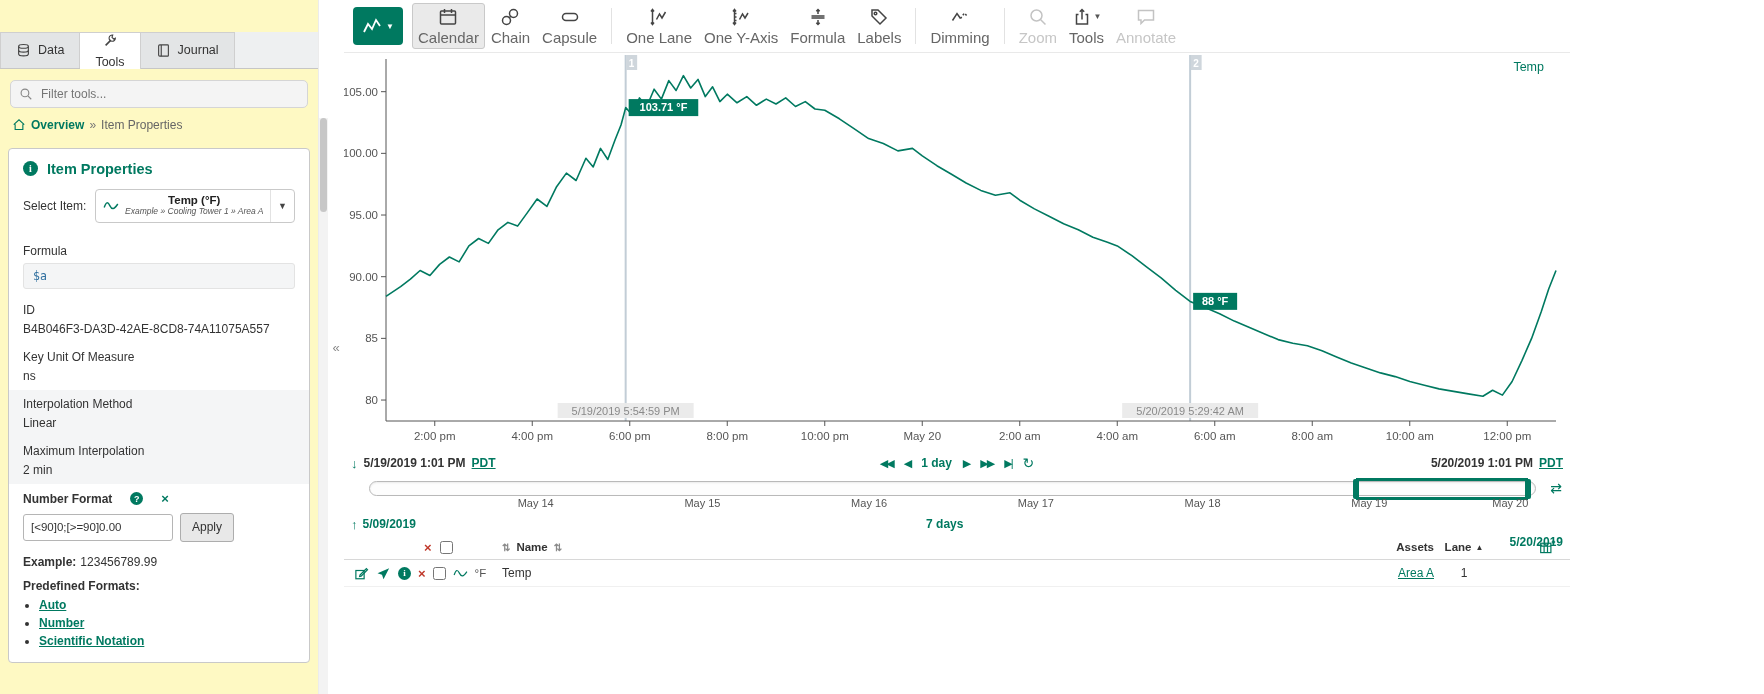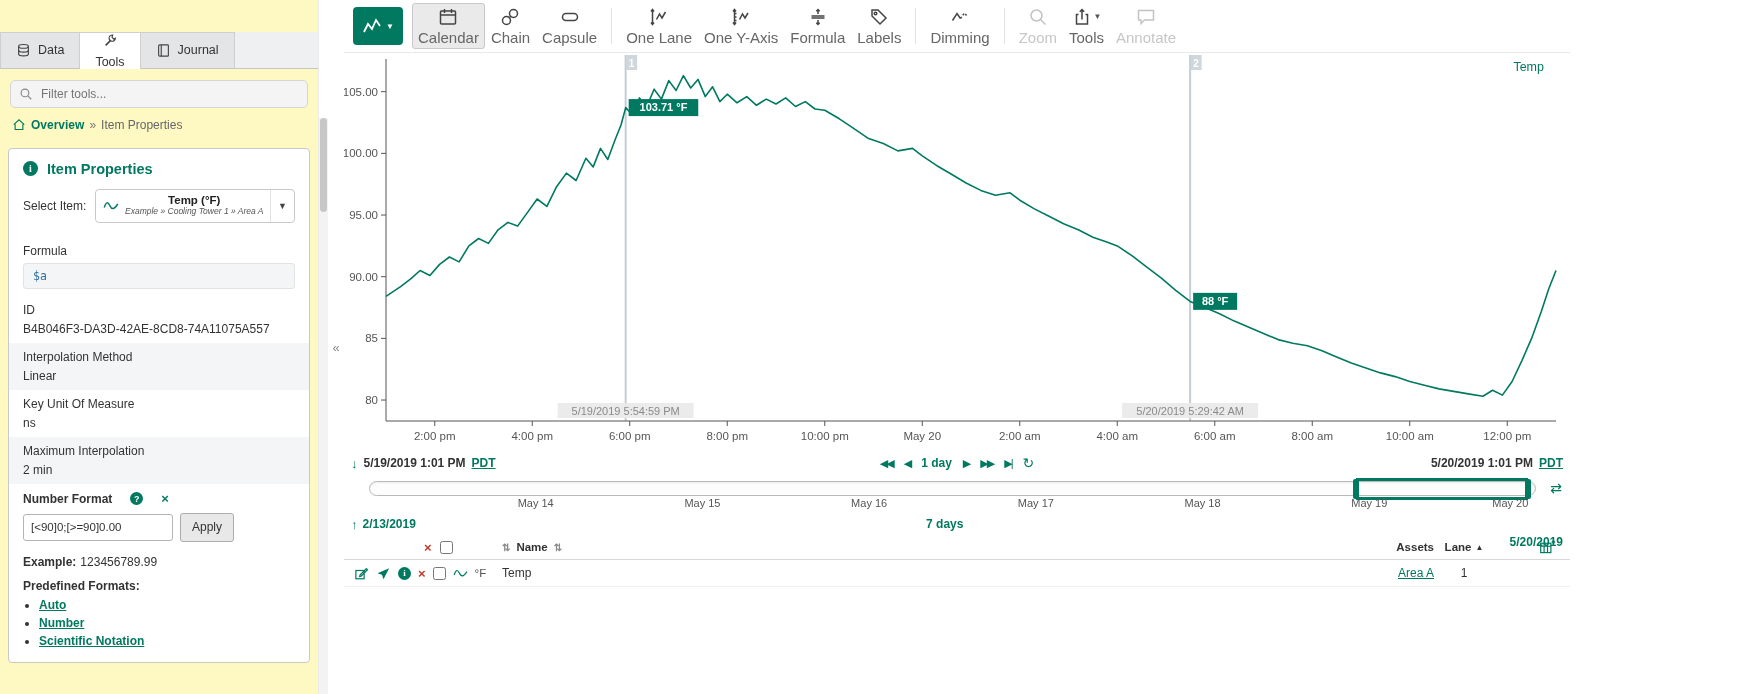--- a/index.html
+++ b/index.html
@@ -217,27 +217,27 @@
       </div>
 
       <div class="field">
         <div class="flabel">Formula</div>
         <div class="formula-box">$a</div>
       </div>
       <div class="field">
         <div class="flabel">ID</div>
         <div class="fvalue">B4B046F3-DA3D-42AE-8CD8-74A11075A557</div>
       </div>
+      <div class="field">
+        <div class="flabel">Key Unit Of Measure</div>
+        <div class="fvalue">ns</div>
+      </div>
       <div class="field striped">
         <div class="flabel">Interpolation Method</div>
         <div class="fvalue">Linear</div>
-      </div>
-      <div class="field">
-        <div class="flabel">Key Unit Of Measure</div>
-        <div class="fvalue">ns</div>
       </div>
       <div class="field striped">
         <div class="flabel">Maximum Interpolation</div>
         <div class="fvalue">2 min</div>
       </div>
 
       <div class="nf-head">
         <span>Number Format</span>
         <span class="help-badge">?</span>
         <span class="nf-clear">×</span>
@@ -459,21 +459,21 @@
             <div class="tl-lbl" style="left: 42.8571%;">May 16</div>
             <div class="tl-lbl" style="left: 57.1429%;">May 17</div>
             <div class="tl-lbl" style="left: 71.4286%;">May 18</div>
             <div class="tl-lbl" style="left: 85.7143%;">May 19</div>
             <div class="tl-lbl" style="left: 97.8%;">May 20</div>
           </div>
       </div>
 
       <div class="invest-row">
         <span class="green-arrow">↑</span>
-        <span style="margin-left:5px">2/13/2019</span>
+        <span style="margin-left:5px">5/09/2019</span>
         <span class="invest-center">7 days</span>
         <span class="invest-right">5/20/2019</span>
       </div>
 
 
       <div class="dtable-head">
         <div class="c-icons-h">
           <span class="x-red">×</span>
           <input type="checkbox" style="">
         </div>

